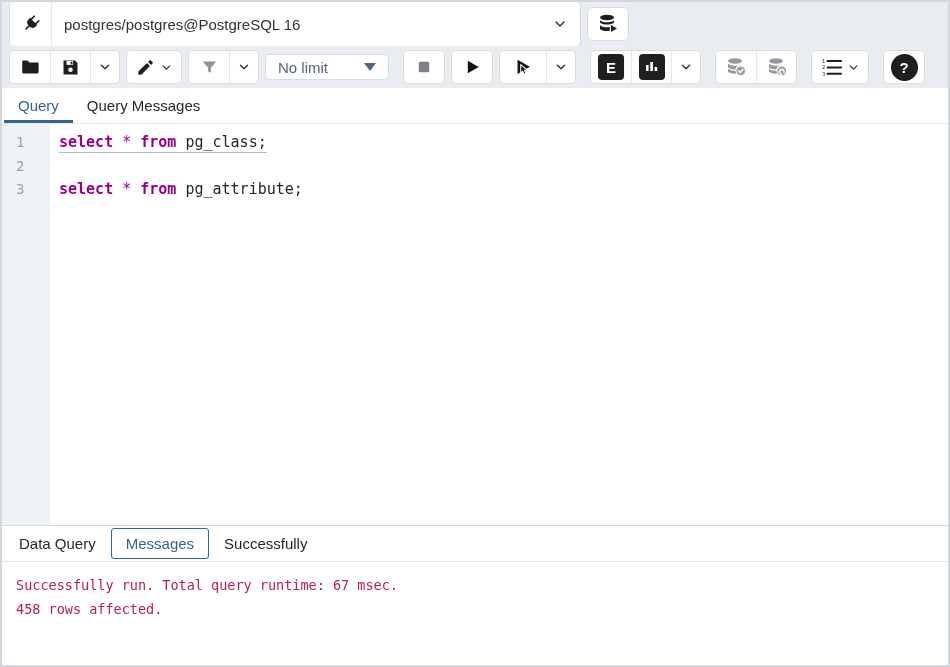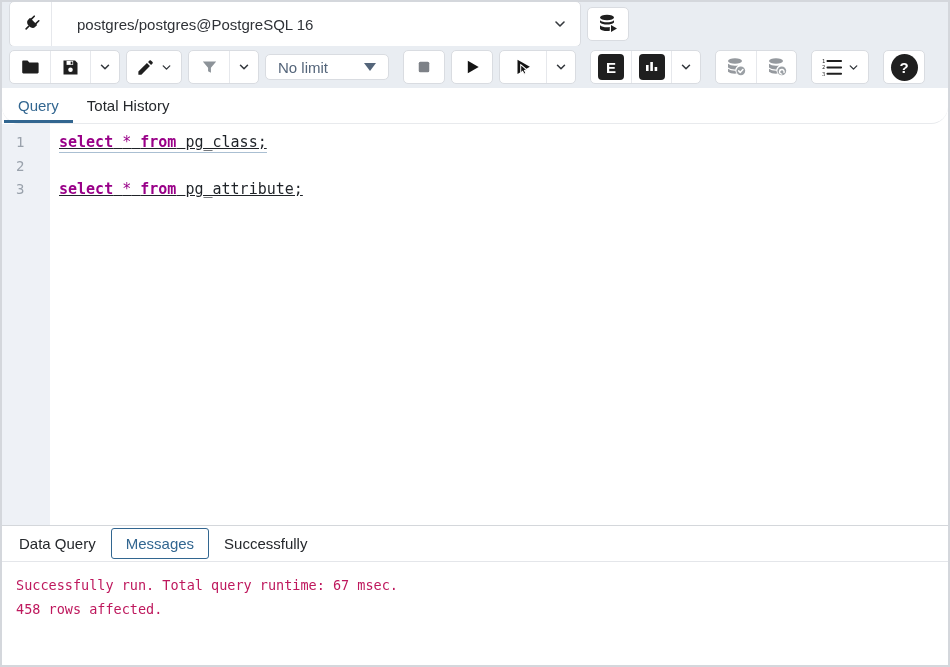--- a/index.html
+++ b/index.html
@@ -14,21 +14,21 @@
   
   .conn-bar {
     height:44px; flex:0 0 44px;
     background:#e9edf2;
     display:flex; align-items:center;
     padding:0 7px; gap:6px;
   }
   .conn-combo {
     width:572px; height:46px;
     background:#fff; border:1px solid #d9dce1; border-radius:5px;
-    display:flex; align-items:center; overflow:hidden;gap:13px;
+    display:flex; align-items:center; overflow:hidden;
   }
   .conn-icon-cell {
     width:42px; height:100%; flex:0 0 42px;
     display:flex; align-items:center; justify-content:center;
     border-right:1px solid #e6e8ec;
   }
   .conn-value {
     flex:1; padding:0 12px; font-size:15px; color:#2f3237;
     white-space:nowrap; overflow:hidden;
   }
@@ -74,21 +74,20 @@
     width:27px; height:27px; border-radius:50%; background:#1f1f1f;
     display:flex; align-items:center; justify-content:center;
     color:#fff; font-weight:bold; font-size:15px;
   }
   
   .qtab-bar {
     height:36px; flex:0 0 36px; background:#fff;
     display:flex; align-items:stretch;
     border-bottom:1px solid #e8eaed;
     padding-left:2px;
-    border-radius:17px;
   }
   .qtab {
     display:flex; align-items:center; padding:0 14px;
     font-size:15px; color:#25282c; cursor:pointer; position:relative;
   }
   .qtab.active { color:#326690; }
   .qtab.active::after {
     content:""; position:absolute; left:0; right:0; bottom:0;
     height:3px; background:#326690;
   }
@@ -100,21 +99,21 @@
     width:48px; flex:0 0 48px; background:#eef1f6;
     padding-top:7px; color:#9aa2ac;
     font-family:"DejaVu Sans Mono", monospace; font-size:14px;
   }
   .gutter-line { height:23.5px; line-height:23.5px; padding-left:14px; }
   .code-area {
     flex:1; padding-top:7px; padding-left:9px;
     font-family:"DejaVu Sans Mono", monospace; font-size:15px;
     color:#1f2328; cursor:text;
   }
-  .code-line { height:23.5px; line-height:23.5px; white-space:pre;text-decoration:underline; }
+  .code-line { height:23.5px; line-height:23.5px; white-space:pre; }
   .executed { border-bottom:1px solid #aabfd2; padding-bottom:1px; }
   .tok-kw { color:#990088; font-weight:bold; }
   .tok-op { color:#990088; }
   .tok-p  { color:#1f2328; }
   
   .out-tabbar {
     height:37px; flex:0 0 37px; background:#fff;
     border-top:1px solid #d4d7db; border-bottom:1px solid #e4e6ea;
     display:flex; align-items:stretch; padding-left:2px;
   }
@@ -368,21 +367,21 @@
     <div class="tb-group">
       <button class="tb-cell">
         <span class="circle-badge">?</span>
       </button>
     </div>
 
   </div>
 
   <div class="qtab-bar">
     <div class="qtab active">Query</div>
-    <div class="qtab">Total History</div>
+    <div class="qtab">Query Messages</div>
   </div>
 
   <div class="editor">
     <div class="gutter">
         <div class="gutter-line">1</div>
         <div class="gutter-line">2</div>
         <div class="gutter-line">3</div>
       </div>
     <div class="code-area">
         <div class="code-line"><span class="executed"><span class="tok-kw">select</span><span class="tok-p"> </span><span class="tok-op">*</span><span class="tok-p"> </span><span class="tok-kw">from</span><span class="tok-p"> </span><span class="tok-p">pg_class;</span></span></div>

